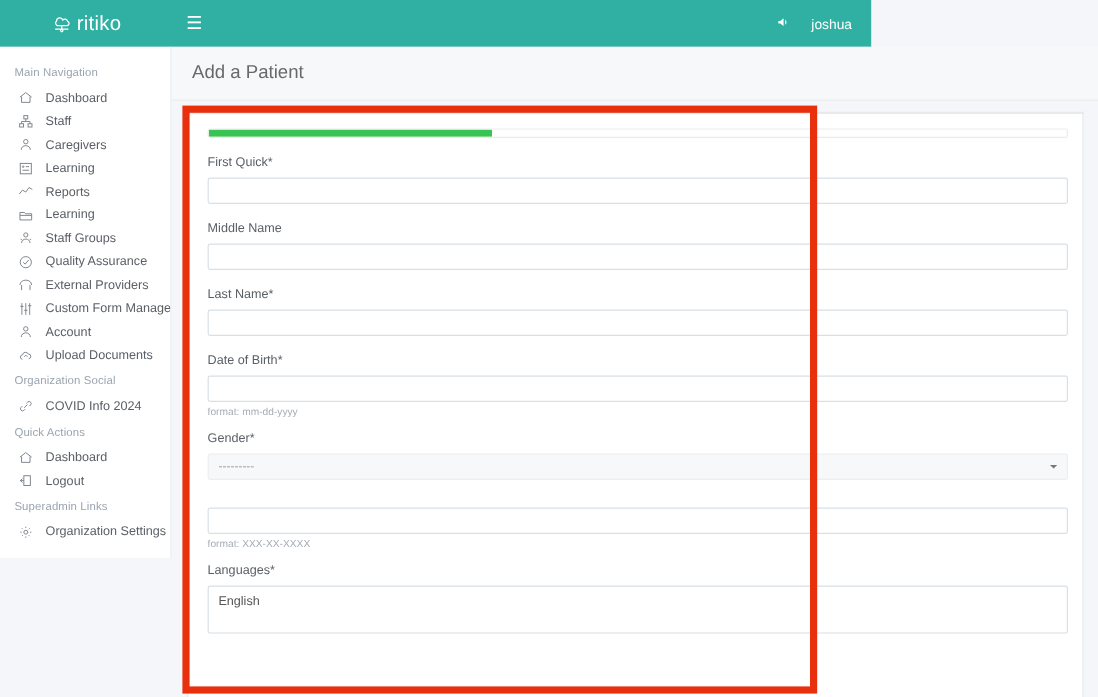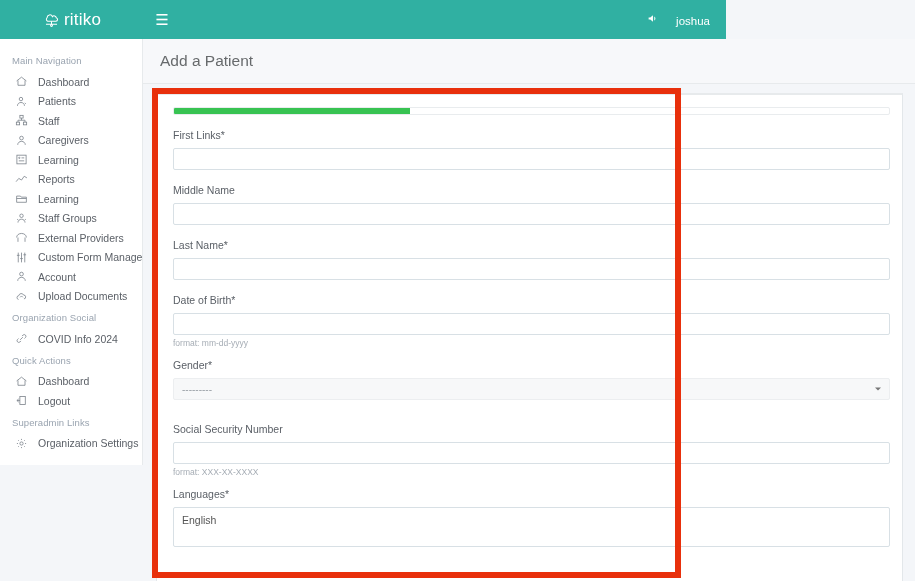--- a/index.html
+++ b/index.html
@@ -199,30 +199,20 @@
           <svg viewBox="0 0 24 24" fill="none" stroke="currentColor" stroke-width="1.5">
             <path d="M3 11l9-7 9 7"></path>
             <path d="M5.5 10v9h13v-9"></path>
           </svg>
         </span>
       <span class="nav-label">Dashboard</span>
     </div>
     <div class="nav-item">
       <span class="nav-ico">
           <svg viewBox="0 0 24 24" fill="none" stroke="currentColor" stroke-width="1.5">
-            <circle cx="11" cy="7.5" r="3.2"></circle>
-            <path d="M4.5 20c0-3.6 2.9-6.2 6.5-6.2s6.5 2.6 6.5 6.2"></path>
-            <path d="M18 14.5l2 2"></path>
-          </svg>
-        </span>
-      <span class="nav-label">Patients</span>
-    </div>
-    <div class="nav-item">
-      <span class="nav-ico">
-          <svg viewBox="0 0 24 24" fill="none" stroke="currentColor" stroke-width="1.5">
             <rect x="9" y="2.5" width="6" height="5"></rect>
             <rect x="2.5" y="15" width="6" height="5"></rect>
             <rect x="15.5" y="15" width="6" height="5"></rect>
             <path d="M12 7.5v4M5.5 15v-3.5h13V15"></path>
           </svg>
         </span>
       <span class="nav-label">Staff</span>
     </div>
     <div class="nav-item">
       <span class="nav-ico">
@@ -263,20 +253,29 @@
     </div>
     <div class="nav-item">
       <span class="nav-ico">
           <svg viewBox="0 0 24 24" fill="none" stroke="currentColor" stroke-width="1.5">
             <circle cx="12" cy="7" r="3.2"></circle>
             <path d="M5.5 19.5c0-3.6 2.9-6.2 6.5-6.2s6.5 2.6 6.5 6.2"></path>
             <path d="M4 13.5l2 1M20 13.5l-2 1"></path>
           </svg>
         </span>
       <span class="nav-label">Staff Groups</span>
+    </div>
+    <div class="nav-item">
+      <span class="nav-ico">
+          <svg viewBox="0 0 24 24" fill="none" stroke="currentColor" stroke-width="1.5">
+            <circle cx="12" cy="12" r="8.6"></circle>
+            <polyline points="8,12 11,15 16.5,8.5"></polyline>
+          </svg>
+        </span>
+      <span class="nav-label">Quality Assurance</span>
     </div>
     <div class="nav-item">
       <span class="nav-ico">
           <svg viewBox="0 0 24 24" fill="none" stroke="currentColor" stroke-width="1.5">
             <path d="M3 12C3 7.6 7 4.5 12 4.5S21 7.6 21 12"></path>
             <line x1="5.5" y1="12" x2="5.5" y2="20"></line>
             <line x1="18.5" y1="12" x2="18.5" y2="20"></line>
           </svg>
         </span>
       <span class="nav-label">External Providers</span>
@@ -363,21 +362,21 @@
   </div>
 
   <div class="content">
     <div class="card">
 
       <div class="progress-outer">
         <div class="progress-bar" id="progress-fill" style="width: 33%; background: rgb(56, 195, 82);"></div>
       </div>
 
       <div class="field">
-        <label class="field-label">First Links*</label>
+        <label class="field-label">First Quick*</label>
         <input class="txt-input" type="text" placeholder="" style="">
       </div>
       <div class="spacer-sm"></div>
 
       <div class="field">
         <label class="field-label">Middle Name</label>
         <input class="txt-input" type="text" placeholder="" style="">
       </div>
       <div class="spacer-sm"></div>
 
@@ -399,21 +398,20 @@
         <div class="select-box">
           <span class="select-value">---------</span>
           <span class="select-caret"></span>
         </div>
       </div>
       <div class="spacer-sm"></div>
 
       <div class="spacer-xs"></div>
 
       <div class="field">
-        <label class="field-label">Social Security Number</label>
         <input class="txt-input" type="text" placeholder="" style="">
         <div class="helper">format: XXX-XX-XXXX</div>
       </div>
       <div class="spacer-xs"></div>
 
       <div class="field">
         <label class="field-label">Languages*</label>
         <div class="multi-box">
           <div class="multi-opt">English</div>
         </div>

